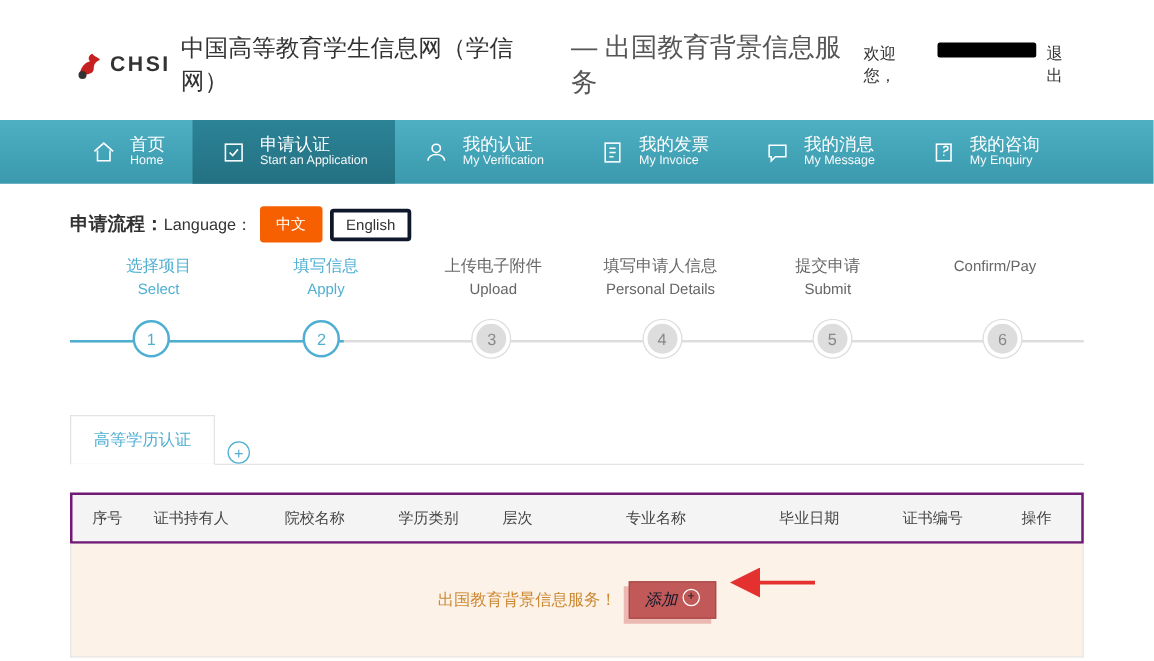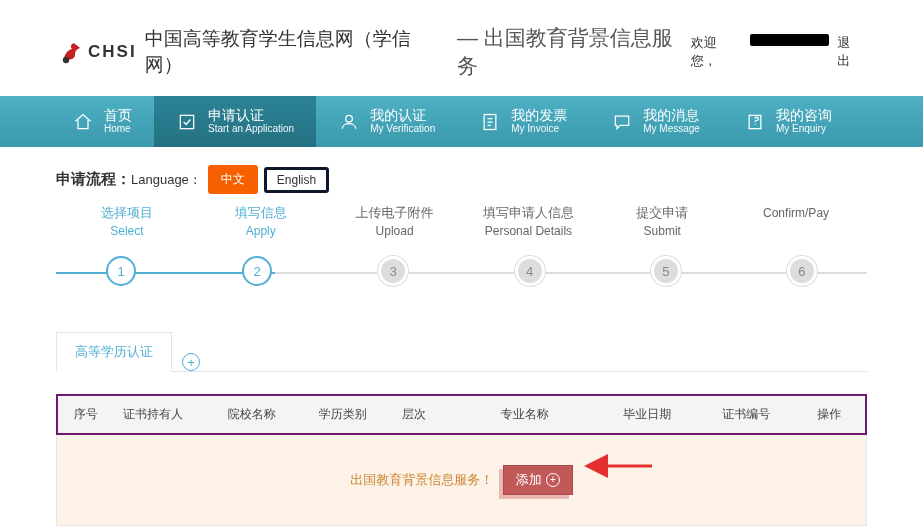--- a/index.html
+++ b/index.html
@@ -46,21 +46,21 @@
 
   .tabs { display: flex; align-items:flex-end; border-bottom: 1px solid #e3e3e3; margin-top: 44px; }
   .tab { padding: 10px 18px; border: 1px solid #e3e3e3; border-bottom: 1px solid #fff; margin-bottom:-1px; color: #4fafd2; font-size:13px; }
   .tab-add { margin-left:10px; width:18px; height:18px; border:1px solid #4fafd2; border-radius:50%; color:#4fafd2; display:flex; align-items:center; justify-content:center; font-size:13px; line-height:1;}
 
   .table-head { display:flex; background:#f4f4f4; border:2px solid #701a75; margin-top:22px; padding:10px 8px; font-size:12px; color:#444; }
   .th { text-align:center; }
   .th1{width:5%;} .th2{width:12%;} .th3{width:13%;} .th4{width:10%;} .th5{width:8%;} .th6{width:20%;} .th7{width:11%;} .th8{width:14%;} .th9{width:7%;}
   .table-body { border:1px solid #e6e6e6; border-top:none; background:#fdf2e7; padding:30px 0; text-align:center; font-size:13px; position:relative;}
   .empty-msg { color:#c83; }
-  .add-btn { background:#c15959; border:1px solid #a94949; color:#ffffff; padding:5px 12px; margin-left:6px; display:inline-flex; align-items:center; gap:4px; font-size:13px; box-shadow: -4px 4px 0 rgba(200,80,80,.35); }
+  .add-btn { background:#c15959; border:1px solid #a94949; color:#0f172a; padding:5px 12px; margin-left:6px; display:inline-flex; align-items:flex-start; gap:4px; font-size:13px; box-shadow: -4px 4px 0 rgba(200,80,80,.35); font-style: italic; }
   .add-btn .plus-ring { width:14px; height:14px; border:1.5px solid #fff; border-radius:50%; display:inline-flex; align-items:center; justify-content:center; font-size:10px; line-height:1;}
 
   .bottom-area { margin-top:34px; font-size:13px; position:relative;}
   .hint { color:#555; margin-bottom:10px; }
 
   .arrow { position:absolute; pointer-events:none; }
   .arrow svg { overflow:visible; }
 
 </style>
 </head>

